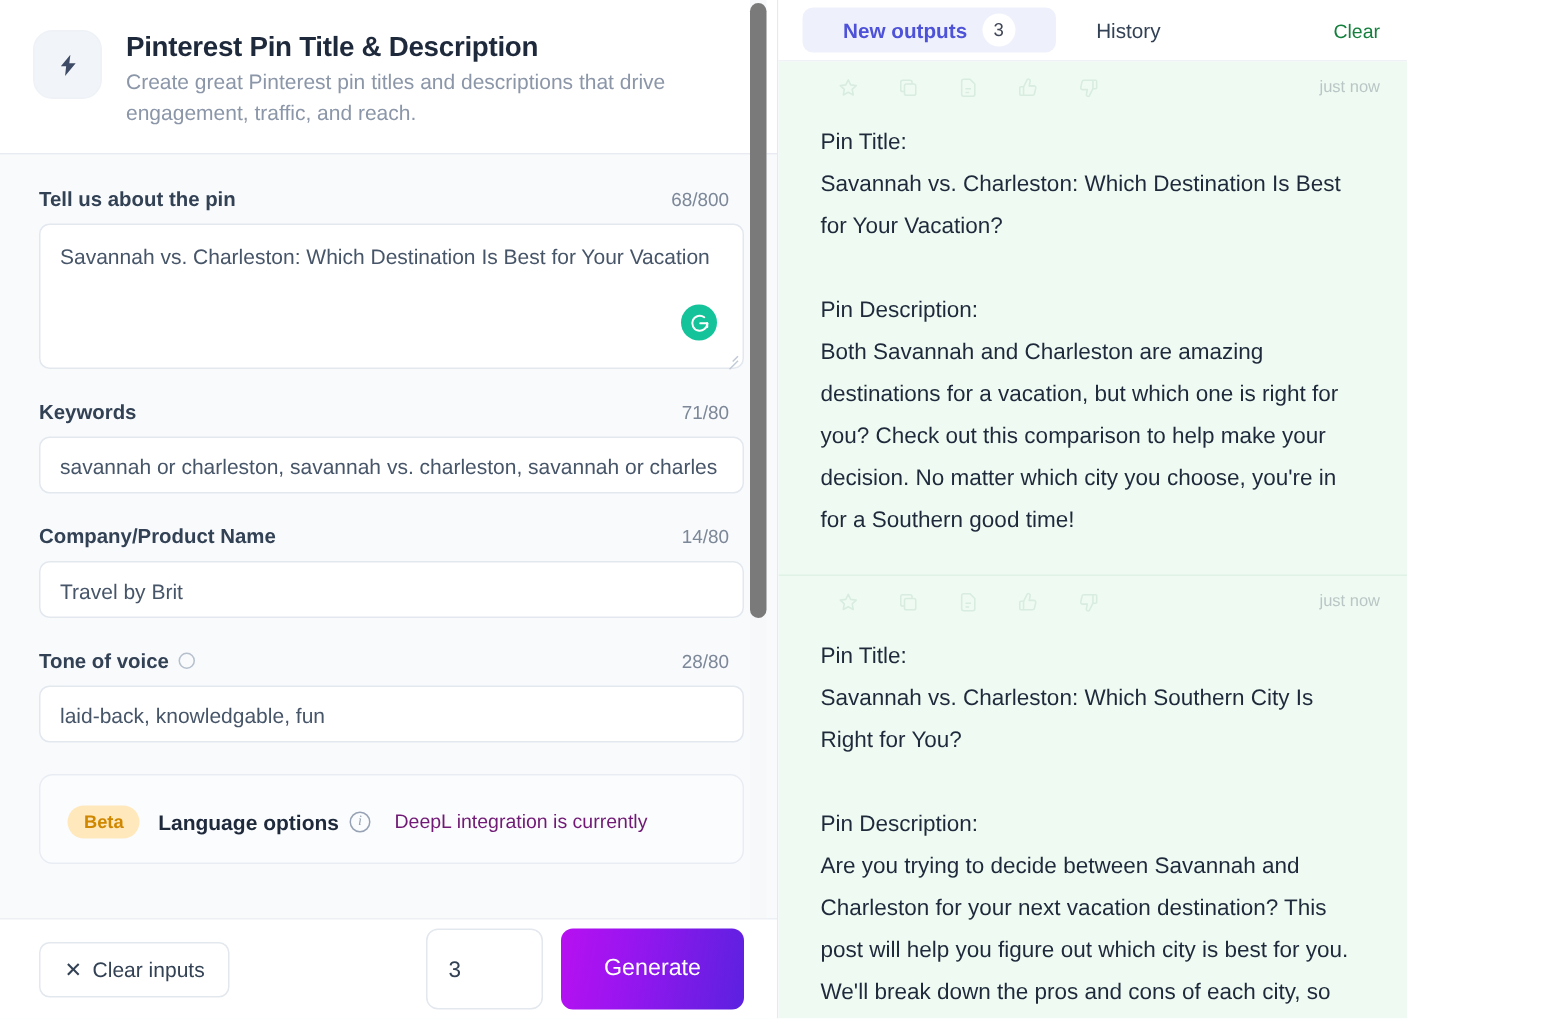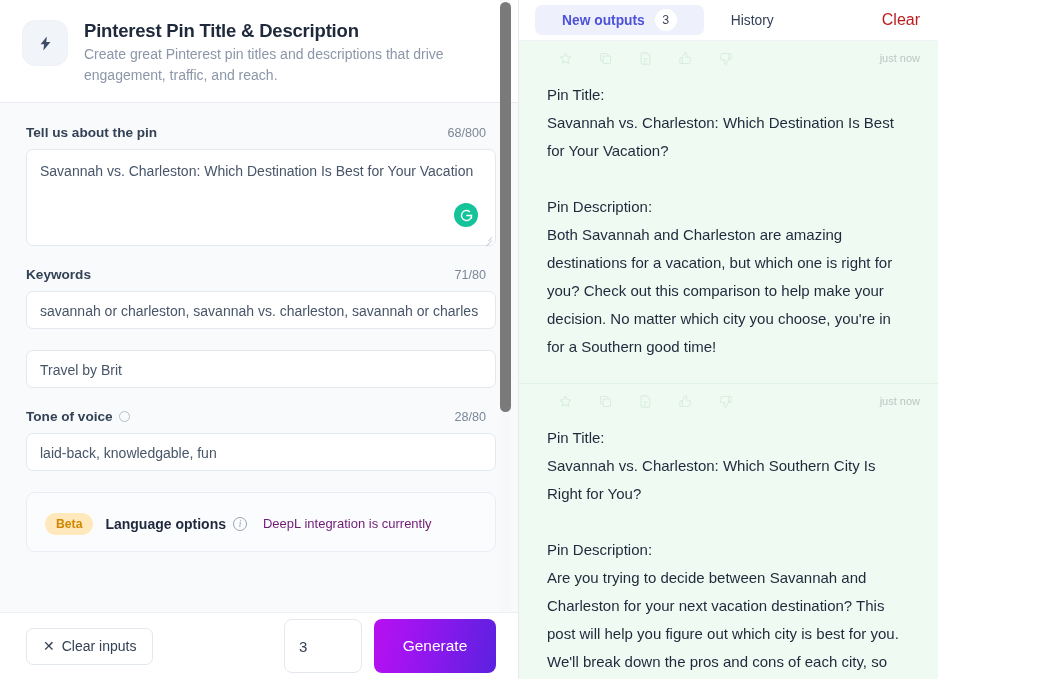--- a/index.html
+++ b/index.html
@@ -205,21 +205,21 @@
     color: #334155;
   }
   .tab.active { background: #eef1fb; color: #4e52d8; font-weight: bold; }
   .tab-count {
     background: #ffffff; color: #404758;
     font-size: 12.4px; font-weight: normal;
     min-width: 22px; height: 22px; border-radius: 11px;
     display: flex; align-items: center; justify-content: center;
   }
   .clear-link {
-    margin-left: auto; font-size: 16px; color: #b91c1c; cursor: pointer;
+    margin-left: auto; font-size: 13px; color: #15803d; cursor: pointer;
   }
 
   .outputs { flex: 1 1 auto; overflow: hidden; }
   .output-card {
     background: #effbf2;
     padding: 0 0 22px 0;
     border-bottom: 1px solid #dff2e5;
   }
   .card-tools {
     height: 34px; display: flex; align-items: center;
@@ -284,20 +284,24 @@
 
       <div class="field">
         <div class="field-head">
           <div class="field-label">Keywords</div>
           <div class="field-count">71/80</div>
         </div>
         <div class="text-input">savannah or charleston, savannah vs. charleston, savannah or charles</div>
       </div>
 
       <div class="field">
+        <div class="field-head">
+          <div class="field-label">Company/Product Name</div>
+          <div class="field-count">14/80</div>
+        </div>
         <div class="text-input">Travel by Brit</div>
       </div>
 
       <div class="field">
         <div class="field-head">
           <div class="field-label">
             <span>Tone of voice</span>
             <span class="info-dot"></span>
           </div>
           <div class="field-count">28/80</div>

